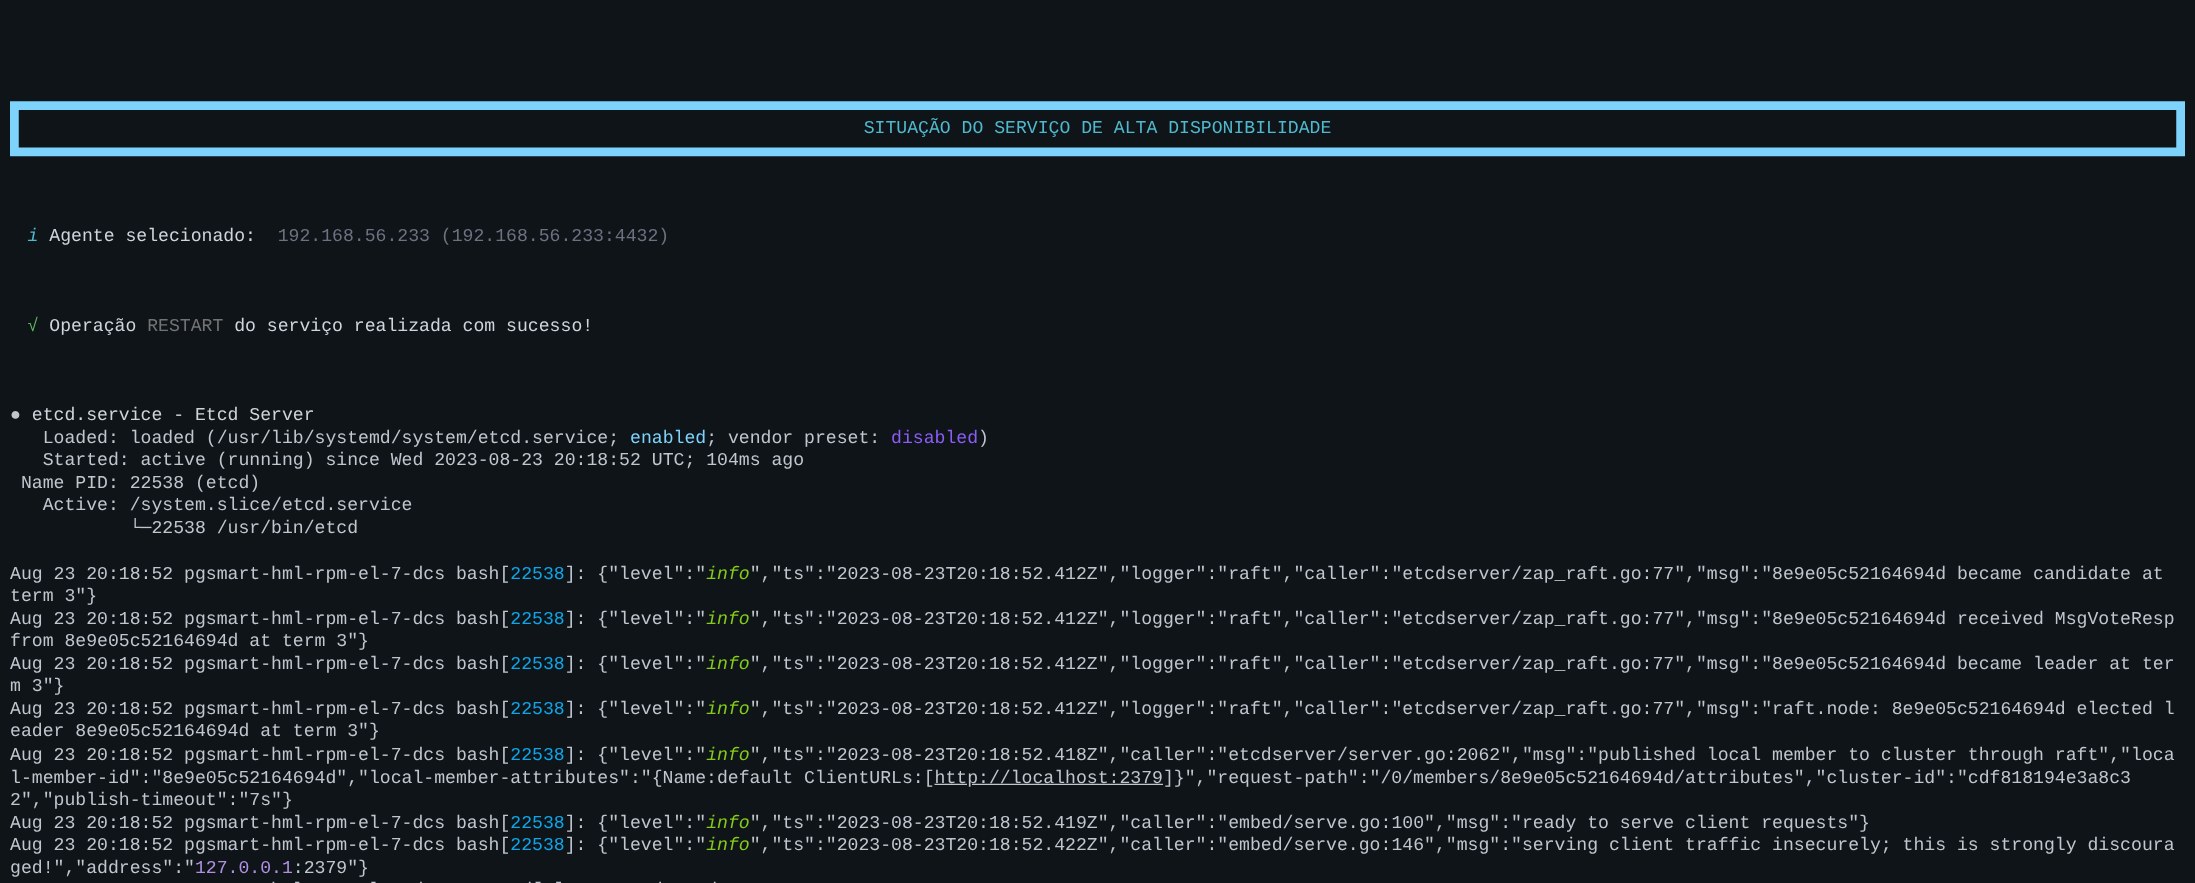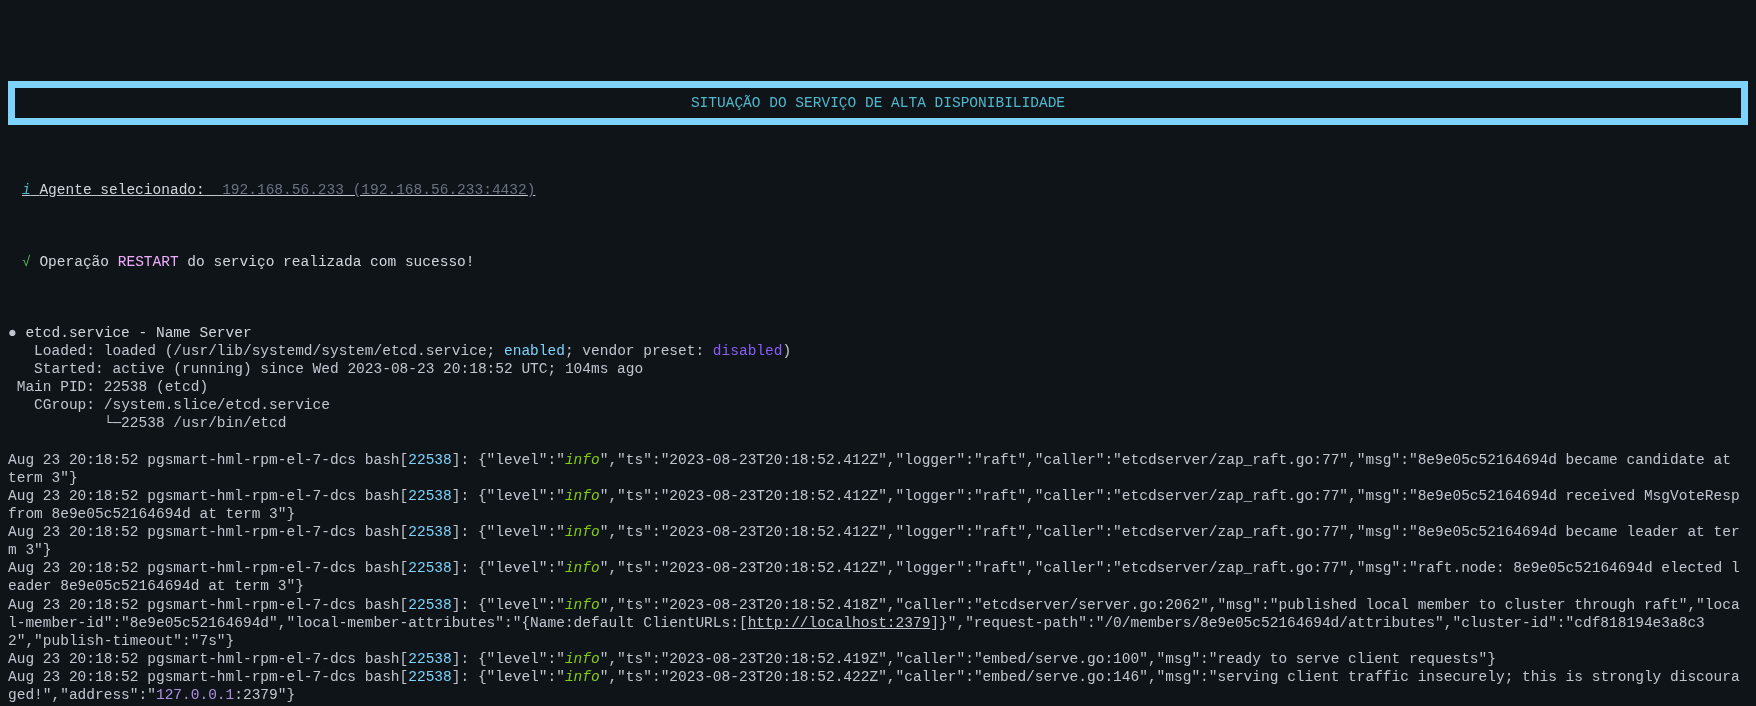--- a/index.html
+++ b/index.html
@@ -13,52 +13,52 @@
     white-space: pre-wrap;
     word-break: break-all;
   }
   .title-box {
     border: 7px solid #7dd3fc;
     padding: 6px 0;
     text-align: center;
     color: #4fb8cc;
     margin-bottom: 18px;
   }
-  .info-line { padding: 2px 0; margin-left: 14px; text-decoration: underline; }
+  .info-line { padding: 2px 0; margin-left: 14px; }
   .op-line { padding: 2px 0; margin-left: 14px; margin-top: 14px; margin-bottom: 14px; }
   .body-block { margin-left: 0; }
   .dim { color: #6b7280; }
-  .cyan { color: #f0abfc; }
+  .cyan { color: #737373; }
   .green { color: #7dd3fc; }
   .yellow { color: #8b5cf6; }
   .violet { color: #b090e0; }
   .teal { color: #84cc16; font-style: italic; }
   .white { color: #d0d5dc; }
   .underline { text-decoration: underline; }
   .i-icon { color: #4fb8cc; font-style: italic; }
   .check { color: #5fb85f; }
   .bullet { color: #c0c5ce; }
-  .bracket-n { color: #7dd3fc; }
+  .bracket-n { color: #0ea5e9; }
 </style>
 </head>
 <body>
 
 
 
 <div class="title-box"><span>SITUAÇÃO DO SERVIÇO DE ALTA DISPONIBILIDADE</span></div>
 
 <div class="info-line"><span class="i-icon">i</span> <span class="white">Agente selecionado:</span>  <span class="dim">192.168.56.233 (192.168.56.233:4432)</span></div>
 
 <div class="op-line"><span class="check">√</span> <span class="white">Operação </span><span class="cyan">RESTART</span><span class="white"> do serviço realizada com sucesso!</span></div>
 
-<div class="body-block"><span class="bullet">●</span> <span class="white">etcd.service - Name Server</span>
+<div class="body-block"><span class="bullet">●</span> <span class="white">etcd.service - Etcd Server</span>
 <span>   Loaded: </span><span>loaded (/usr/lib/systemd/system/etcd.service; </span><span class="green">enabled</span><span>; vendor preset: </span><span class="yellow">disabled</span><span>)</span>
 <span>   Started: </span><span>active (running) since Wed 2023-08-23 20:18:52 UTC; 104ms ago</span>
-<span> Main PID: </span><span>22538 (etcd)</span>
-<span>   CGroup: </span><span>/system.slice/etcd.service</span>
+<span> Name PID: </span><span>22538 (etcd)</span>
+<span>   Active: </span><span>/system.slice/etcd.service</span>
 <span>           └─22538 /usr/bin/etcd</span>
 </div>
 <div class="body-block" id="log-container"><span>Aug 23 20:18:52 pgsmart-hml-rpm-el-7-dcs bash[</span><span class="bracket-n">22538</span><span>]: {"level":"</span><span class="teal">info</span><span>","ts":"2023-08-23T20:18:52.412Z","logger":"raft","caller":"etcdserver/zap_raft.go:77","msg":"8e9e05c52164694d became candidate at term 3"}</span>
 <span>Aug 23 20:18:52 pgsmart-hml-rpm-el-7-dcs bash[</span><span class="bracket-n">22538</span><span>]: {"level":"</span><span class="teal">info</span><span>","ts":"2023-08-23T20:18:52.412Z","logger":"raft","caller":"etcdserver/zap_raft.go:77","msg":"8e9e05c52164694d received MsgVoteResp from 8e9e05c52164694d at term 3"}</span>
 <span>Aug 23 20:18:52 pgsmart-hml-rpm-el-7-dcs bash[</span><span class="bracket-n">22538</span><span>]: {"level":"</span><span class="teal">info</span><span>","ts":"2023-08-23T20:18:52.412Z","logger":"raft","caller":"etcdserver/zap_raft.go:77","msg":"8e9e05c52164694d became leader at term 3"}</span>
 <span>Aug 23 20:18:52 pgsmart-hml-rpm-el-7-dcs bash[</span><span class="bracket-n">22538</span><span>]: {"level":"</span><span class="teal">info</span><span>","ts":"2023-08-23T20:18:52.412Z","logger":"raft","caller":"etcdserver/zap_raft.go:77","msg":"raft.node: 8e9e05c52164694d elected leader 8e9e05c52164694d at term 3"}</span>
 <span>Aug 23 20:18:52 pgsmart-hml-rpm-el-7-dcs bash[</span><span class="bracket-n">22538</span><span>]: {"level":"</span><span class="teal">info</span><span>","ts":"2023-08-23T20:18:52.418Z","caller":"etcdserver/server.go:2062","msg":"published local member to cluster through raft","local-member-id":"8e9e05c52164694d","local-member-attributes":"{Name:default ClientURLs:[</span><span class="underline">http://localhost:2379</span><span>]}","request-path":"/0/members/8e9e05c52164694d/attributes","cluster-id":"cdf818194e3a8c32","publish-timeout":"7s"}</span>
 <span>Aug 23 20:18:52 pgsmart-hml-rpm-el-7-dcs bash[</span><span class="bracket-n">22538</span><span>]: {"level":"</span><span class="teal">info</span><span>","ts":"2023-08-23T20:18:52.419Z","caller":"embed/serve.go:100","msg":"ready to serve client requests"}</span>
 <span>Aug 23 20:18:52 pgsmart-hml-rpm-el-7-dcs bash[</span><span class="bracket-n">22538</span><span>]: {"level":"</span><span class="teal">info</span><span>","ts":"2023-08-23T20:18:52.422Z","caller":"embed/serve.go:146","msg":"serving client traffic insecurely; this is strongly discouraged!","address":"</span><span class="violet">127.0.0.1</span><span>:2379"}</span>
 <span>Aug 23 20:18:52 pgsmart-hml-rpm-el-7-dcs systemd[</span><span class="bracket-n">1</span><span>]: </span><span>Started Etcd Server.</span>

